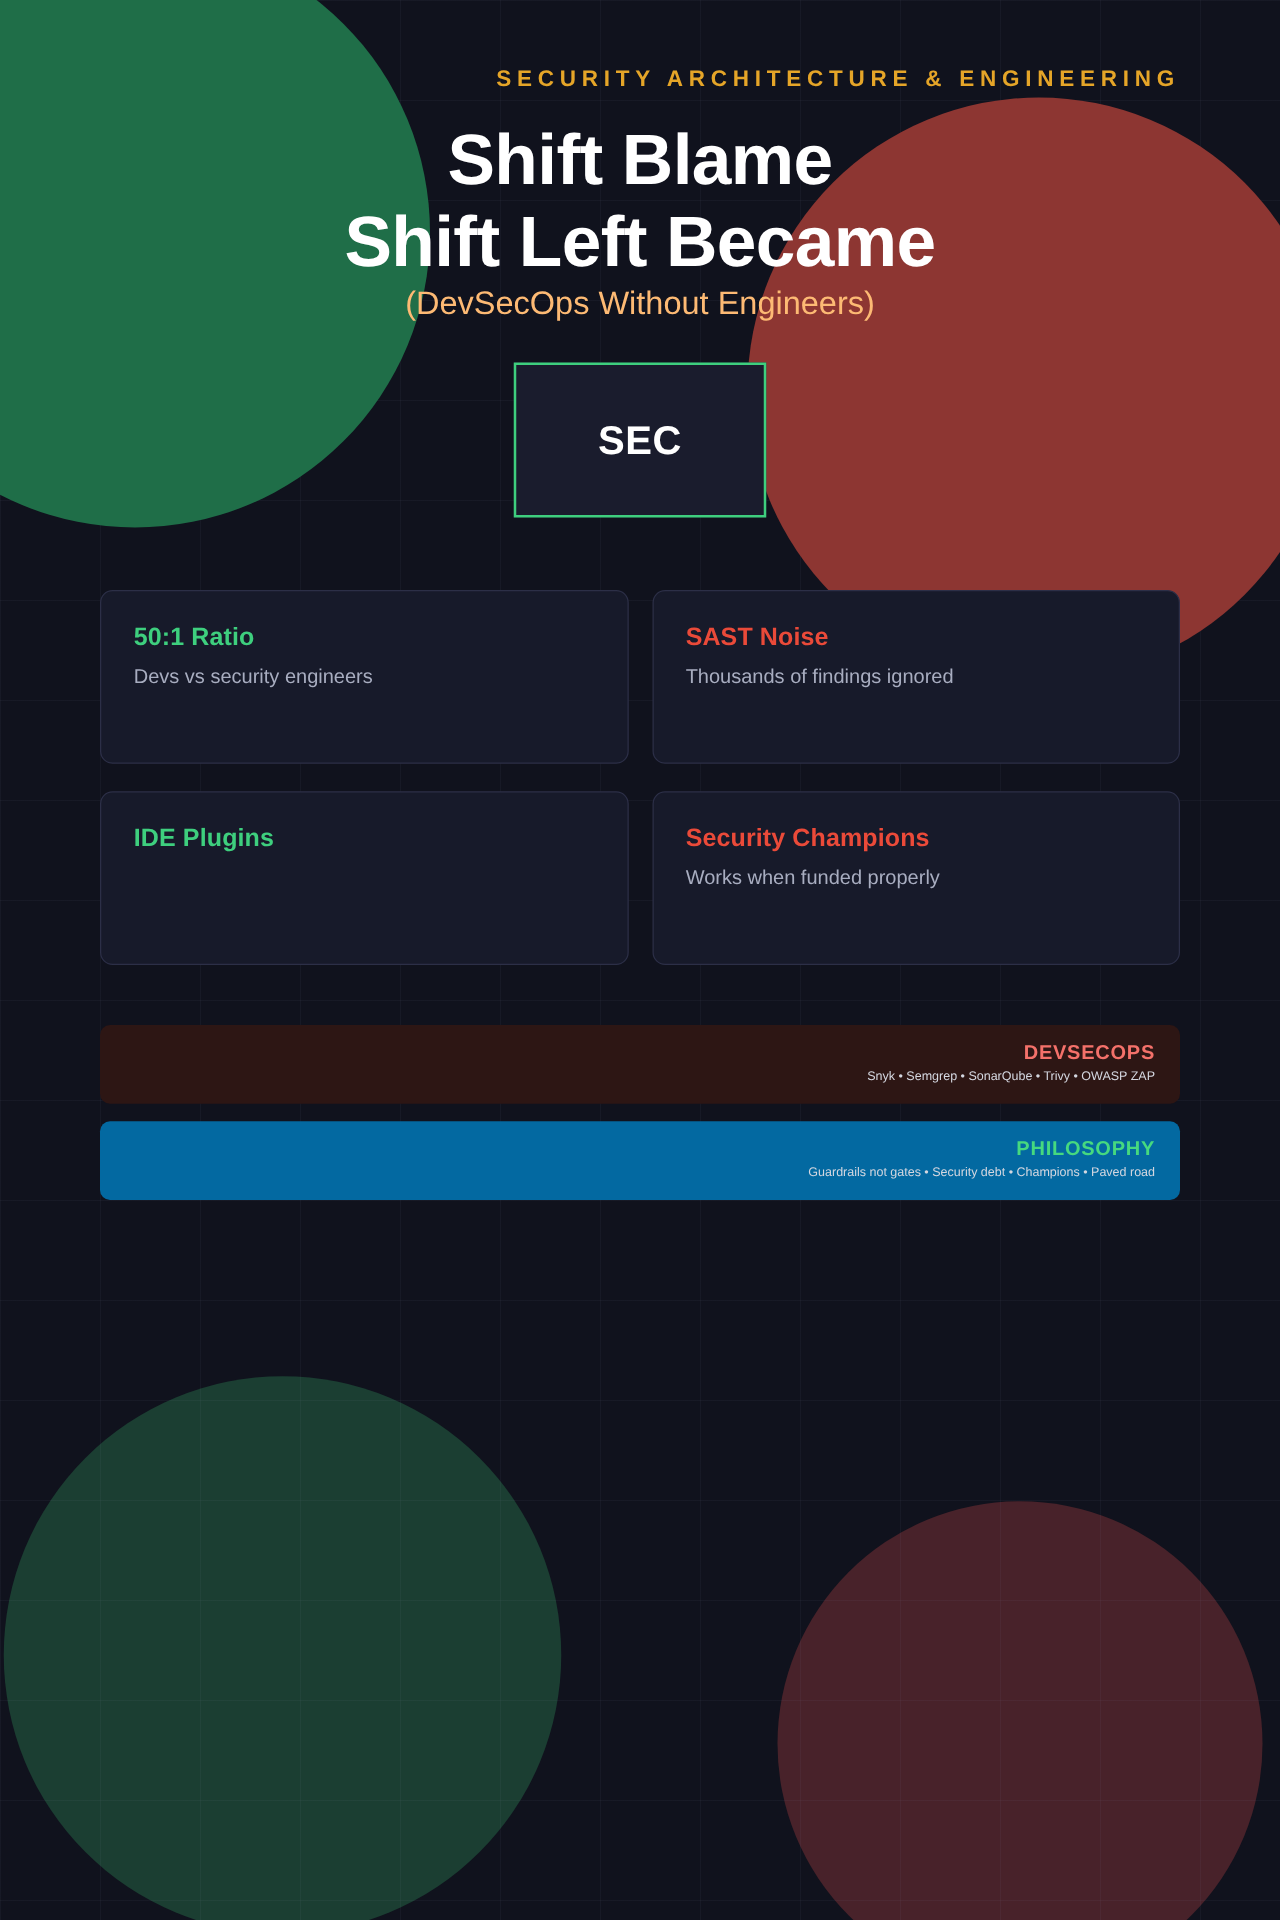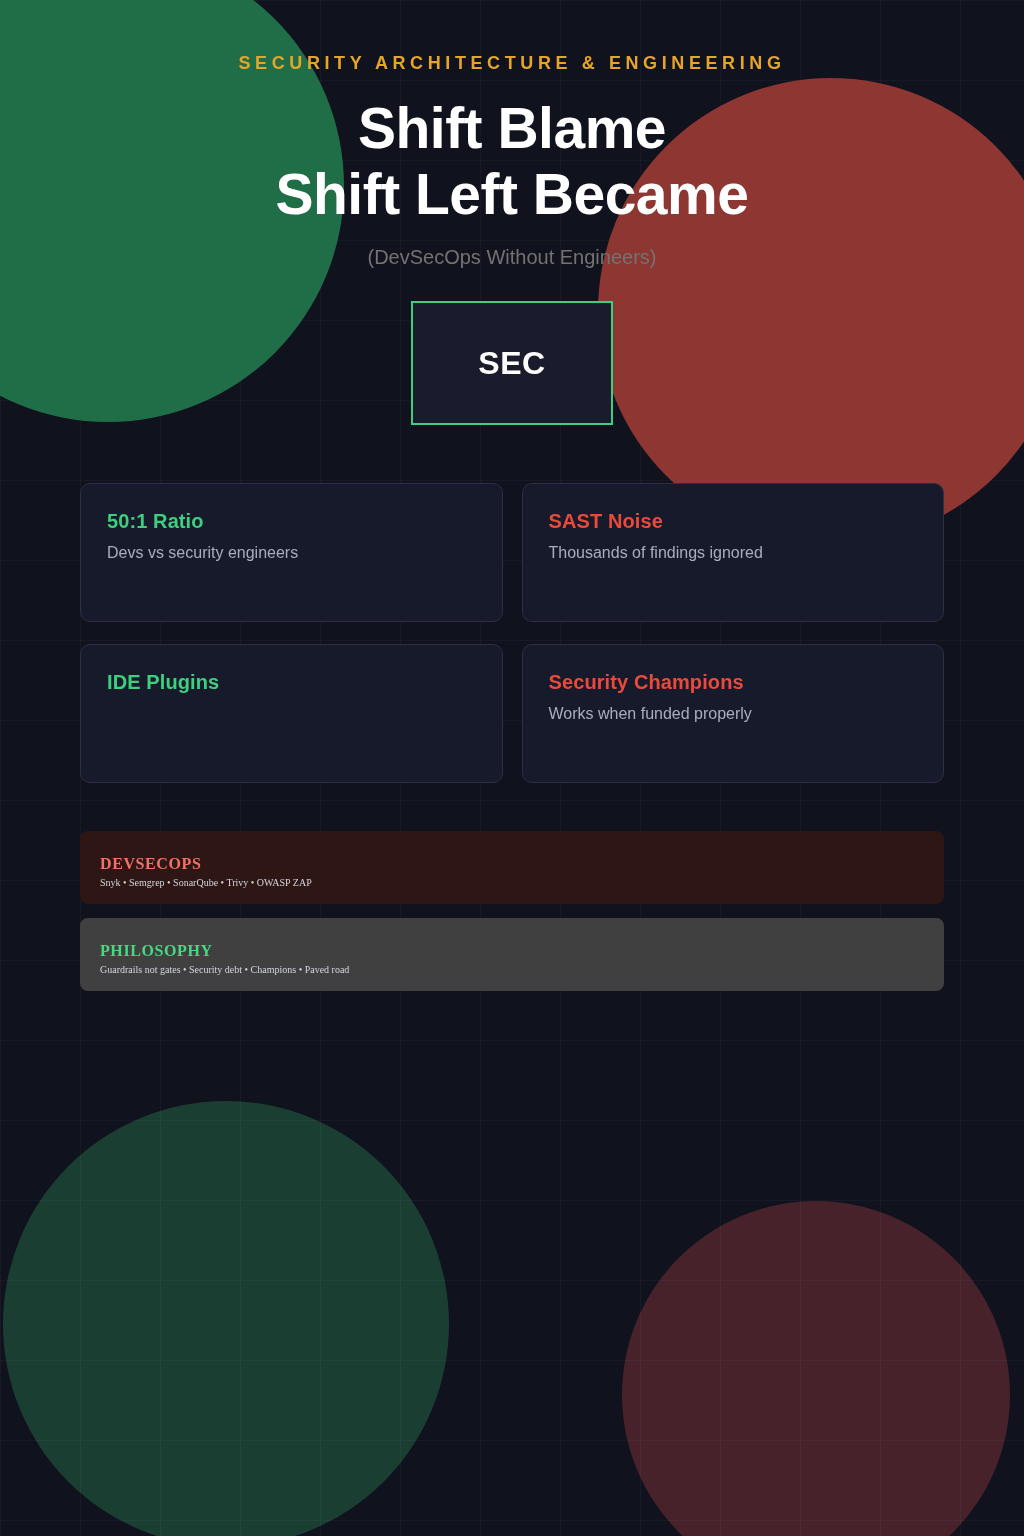--- a/index.html
+++ b/index.html
@@ -35,40 +35,39 @@
 
   
   .content {
     position:relative;
     z-index:5;
     width:1024px;
     padding:0 80px;
   }
   .eyebrow {
     margin-top:53px;
-    text-align:center;
+    text-align:right;
     color:#e5a528;
     font-size:18px;
     font-weight:bold;
     letter-spacing:4.6px;
   }
   .title {
     margin-top:22px;
     text-align:center;
     color:#ffffff;
     font-size:57px;
     font-weight:bold;
     line-height:1.15;
     letter-spacing:-0.5px;
   }
   .subtitle {
-    margin-top:19px;
     text-align:center;
-    color:#737373;
-    font-size:20px;
+    color:#fdba74;
+    font-size:26px;
     font-weight:normal;
   }
 
   
   .badge-wrap { display:flex; justify-content:center; margin-top:32px; }
   .badge {
     width:202px; height:124px;
     border:2px solid #3ecf7e;
     border-radius:0;
     background:#1a1c2d;
@@ -104,26 +103,25 @@
   .card-desc {
     font-size:16px;
     color:#a8adc0;
     font-weight:normal;
   }
 
   
   .banners { margin-top:48px; display:flex; flex-direction:column; gap:14px; }
   .banner {
     border-radius:8px;
-    padding:24px 20px 16px;
-    text-align:left;
-    font-family:Liberation Serif, serif;
+    padding:14px 20px 16px;
+    text-align:right;
   }
   .banner.devsecops { background:#2d1614; }
-  .banner.philosophy { background:#404040; }
+  .banner.philosophy { background:#0369a1; }
   .banner-label {
     font-size:16px;
     font-weight:bold;
     letter-spacing:0.6px;
     margin-bottom:4px;
   }
   .banner.devsecops .banner-label { color:#f4716a; }
   .banner.philosophy .banner-label { color:#46d97f; }
   .banner-items {
     font-size:10px;

